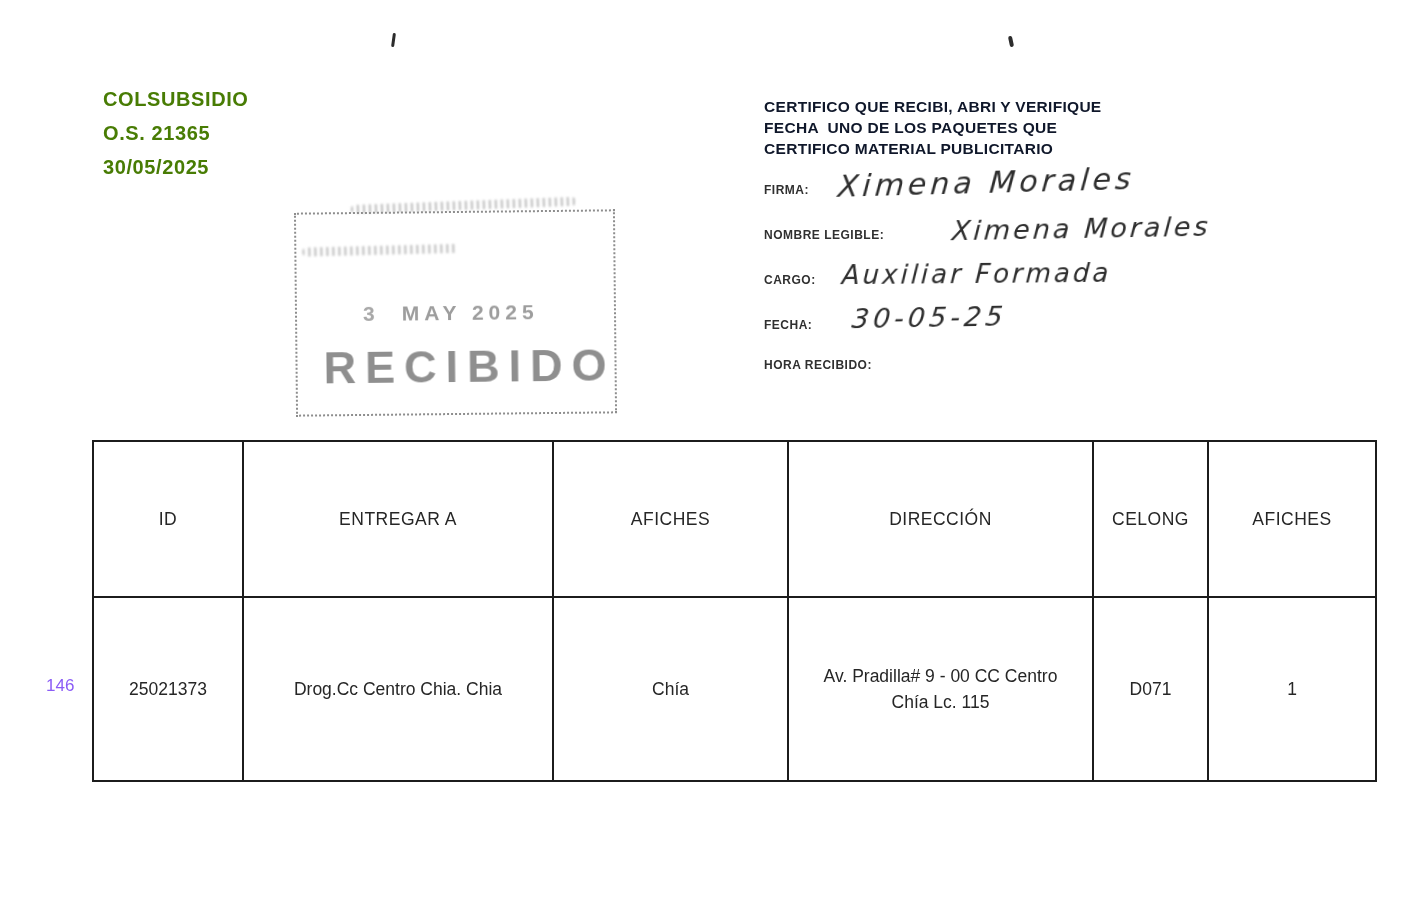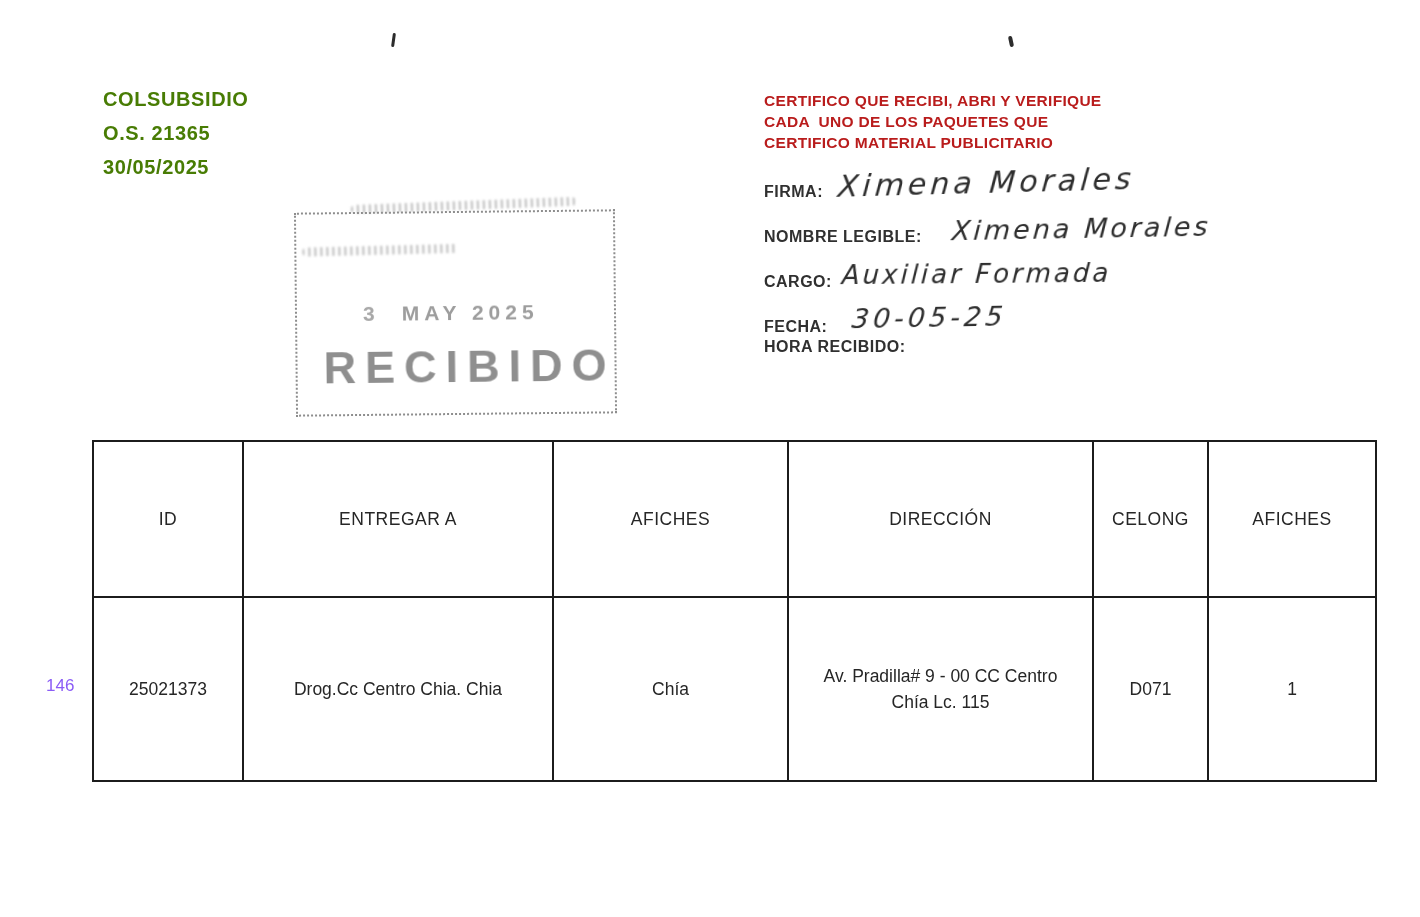--- a/index.html
+++ b/index.html
@@ -15,31 +15,31 @@
   
   .header-left {
     position: absolute; left: 103px; top: 82px;
     font-size: 20px; font-weight: 700; line-height: 34px;
     letter-spacing: 0.6px; color: #4d7c0f;
     filter: blur(0.3px) contrast(1.1);
   }
 
   
   .cert-block {
-    position: absolute; left: 764px; top: 90px;
+    position: absolute; left: 764px; top: 96px;
     font-size: 15.5px; font-weight: 700; line-height: 21px;
-    letter-spacing: 0.3px; color: #b91c1c;
+    letter-spacing: 0.3px; color: #0f172a;
     filter: blur(0.25px);
   }
   .cert-block div { white-space: pre; }
 
   
   .field-label {
     position: absolute; left: 764px;
-    font-size: 16px; font-weight: 700; letter-spacing: 0.5px;
+    font-size: 12px; font-weight: 700; letter-spacing: 0.5px;
     color: #303030; filter: blur(0.25px);
   }
   .hand {
     position: absolute;
     font-family: "DejaVu Sans", sans-serif;
     font-style: italic;
     color: #2e2e2e;
     filter: blur(0.35px);
     white-space: nowrap;
   }
@@ -111,29 +111,29 @@
 <div class="speck speck-2"></div>
 
 <div class="header-left">
   <div>COLSUBSIDIO</div>
   <div>O.S. 21365</div>
   <div>30/05/2025</div>
 </div>
 
 <div class="cert-block">
   <div>CERTIFICO QUE RECIBI, ABRI Y VERIFIQUE</div>
-  <div>CADA  UNO DE LOS PAQUETES QUE</div>
+  <div>FECHA  UNO DE LOS PAQUETES QUE</div>
   <div>CERTIFICO MATERIAL PUBLICITARIO</div>
 </div>
 
 <div class="field-label" style="top:183px">FIRMA:</div>
 <div class="field-label" style="top:228px">NOMBRE LEGIBLE:</div>
 <div class="field-label" style="top:273px">CARGO:</div>
 <div class="field-label" style="top:318px">FECHA:</div>
-<div class="field-label" style="top:338px">HORA RECIBIDO:</div>
+<div class="field-label" style="top:358px">HORA RECIBIDO:</div>
 
 <div class="hand hand-firma">Ximena Morales</div>
 <div class="hand hand-nombre">Ximena Morales</div>
 <div class="hand hand-cargo">Auxiliar Formada</div>
 <div class="hand hand-fecha">30-05-25</div>
 
 <div class="stamp">
   <div class="stamp-scribble scribble-1"></div>
   <div class="stamp-scribble scribble-2"></div>
   <div class="stamp-date">

